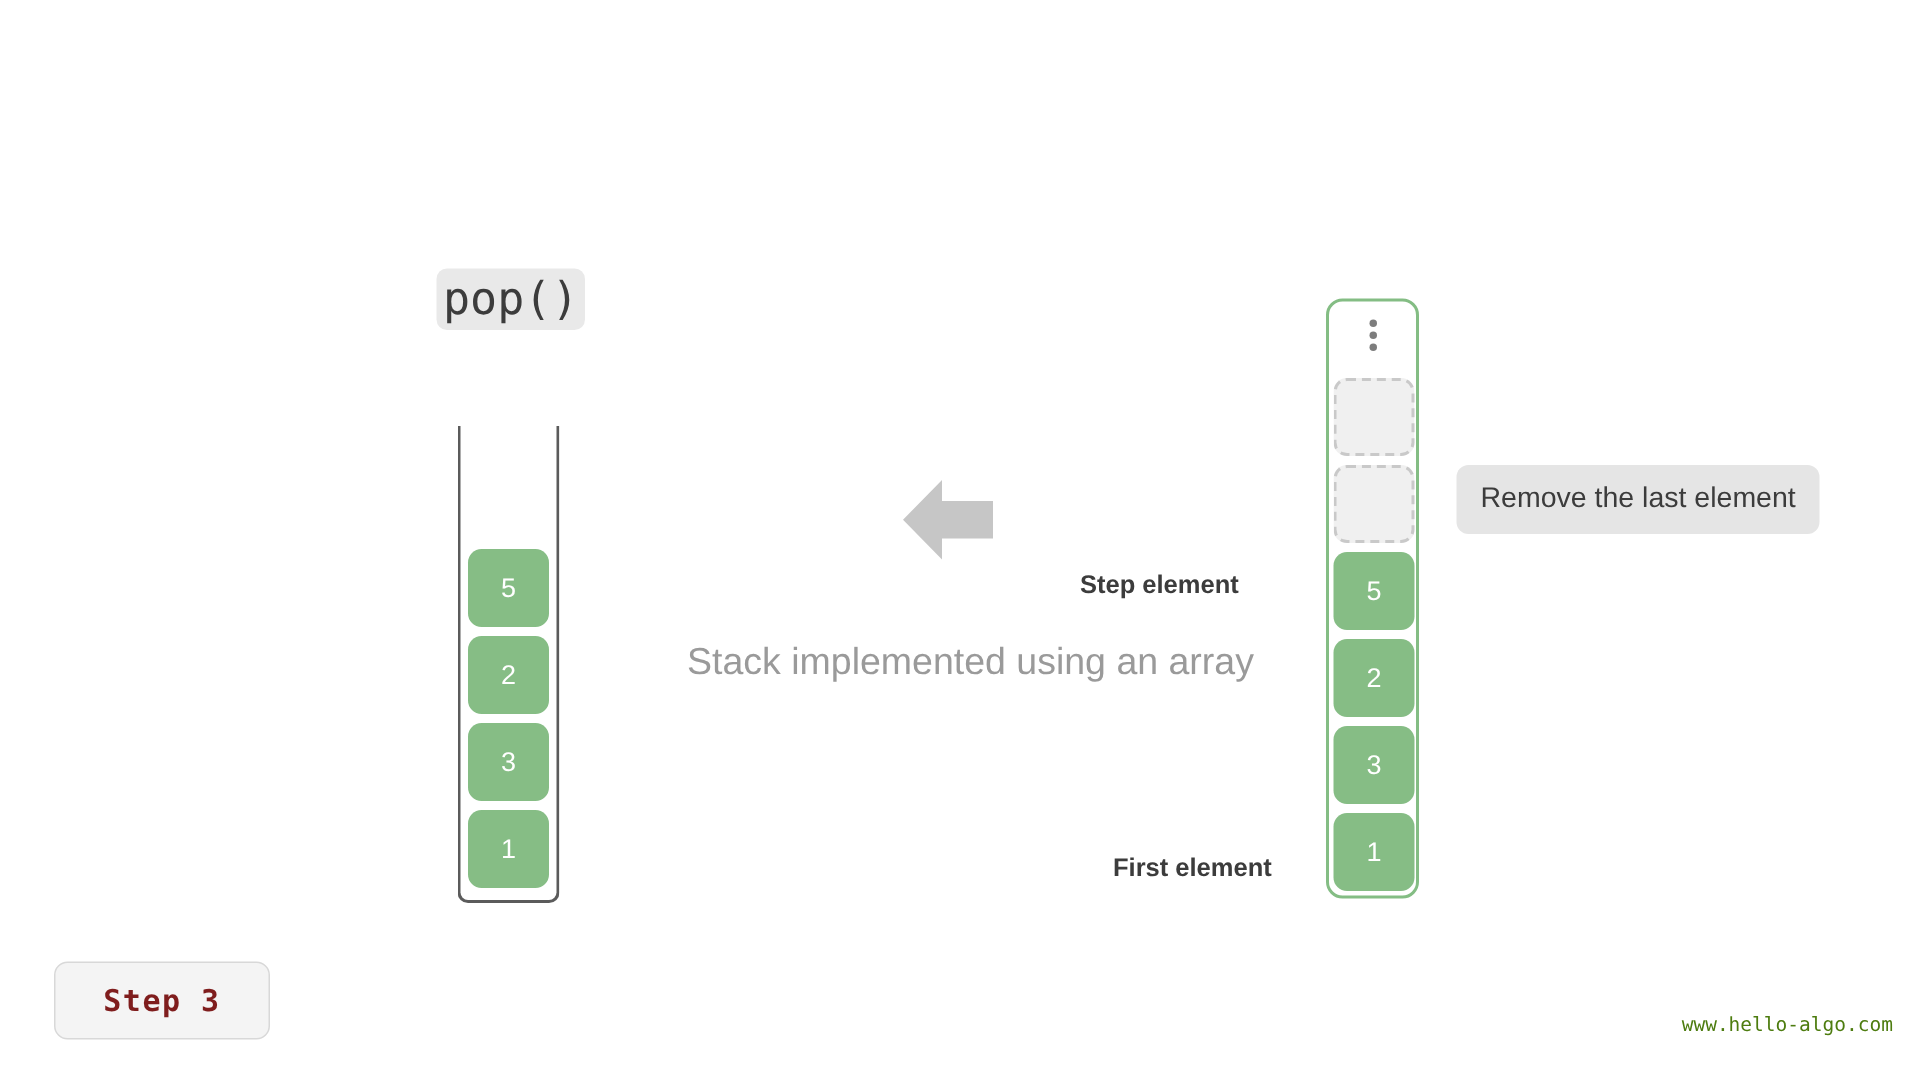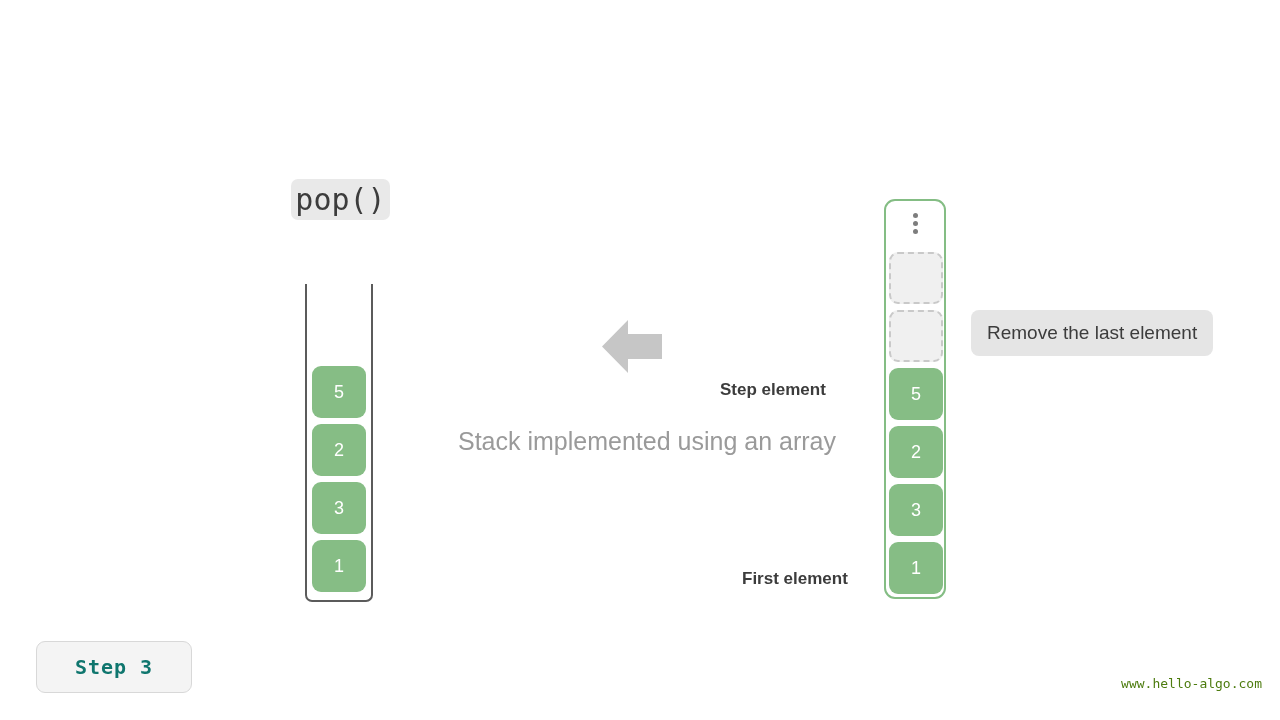--- a/index.html
+++ b/index.html
@@ -178,33 +178,33 @@
     font-size: 19px;
     color: #3c3c3c;
     white-space: nowrap;
   }
 
   
   .step-badge {
     position: absolute;
     left: 36px;
     top: 641px;
-    width: 156px;
+    width: 144px;
     height: 52px;
     box-sizing: border-box;
     background: #f4f4f4;
     border: 1px solid #d8d8d8;
     border-radius: 9px;
     display: flex;
     align-items: center;
     justify-content: center;
     font-family: "DejaVu Sans Mono", "Liberation Mono", monospace;
     font-size: 20px;
     font-weight: bold;
-    color: #0f766e;
+    color: #7f1d1d;
     letter-spacing: 1px;
   }
 
   
   .watermark {
     position: absolute;
     right: 18px;
     top: 676px;
     font-family: "DejaVu Sans Mono", "Liberation Mono", monospace;
     font-size: 13px;

